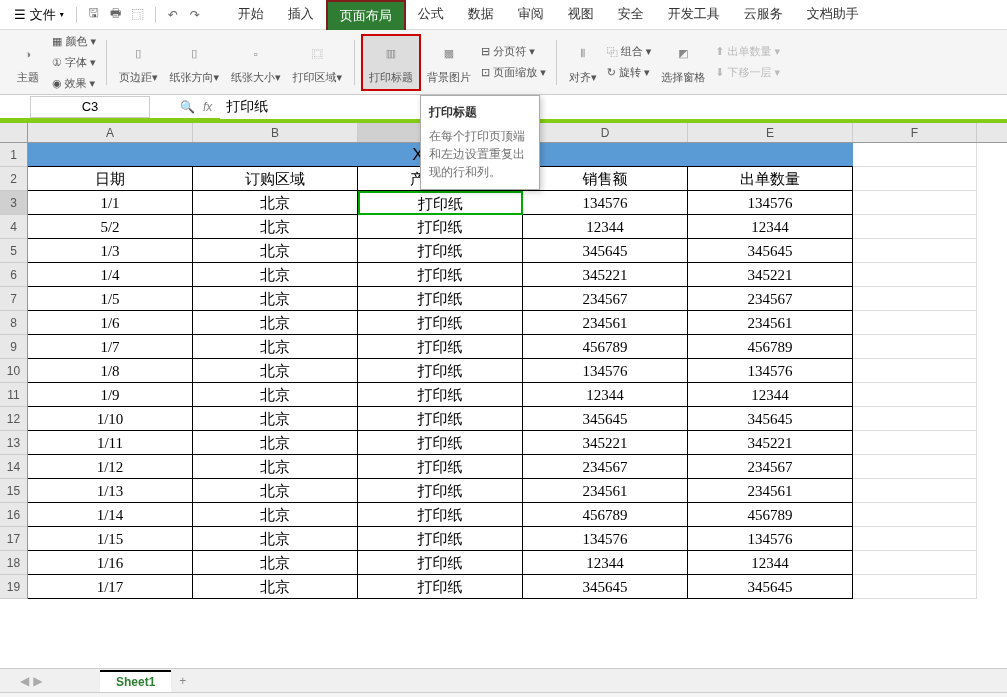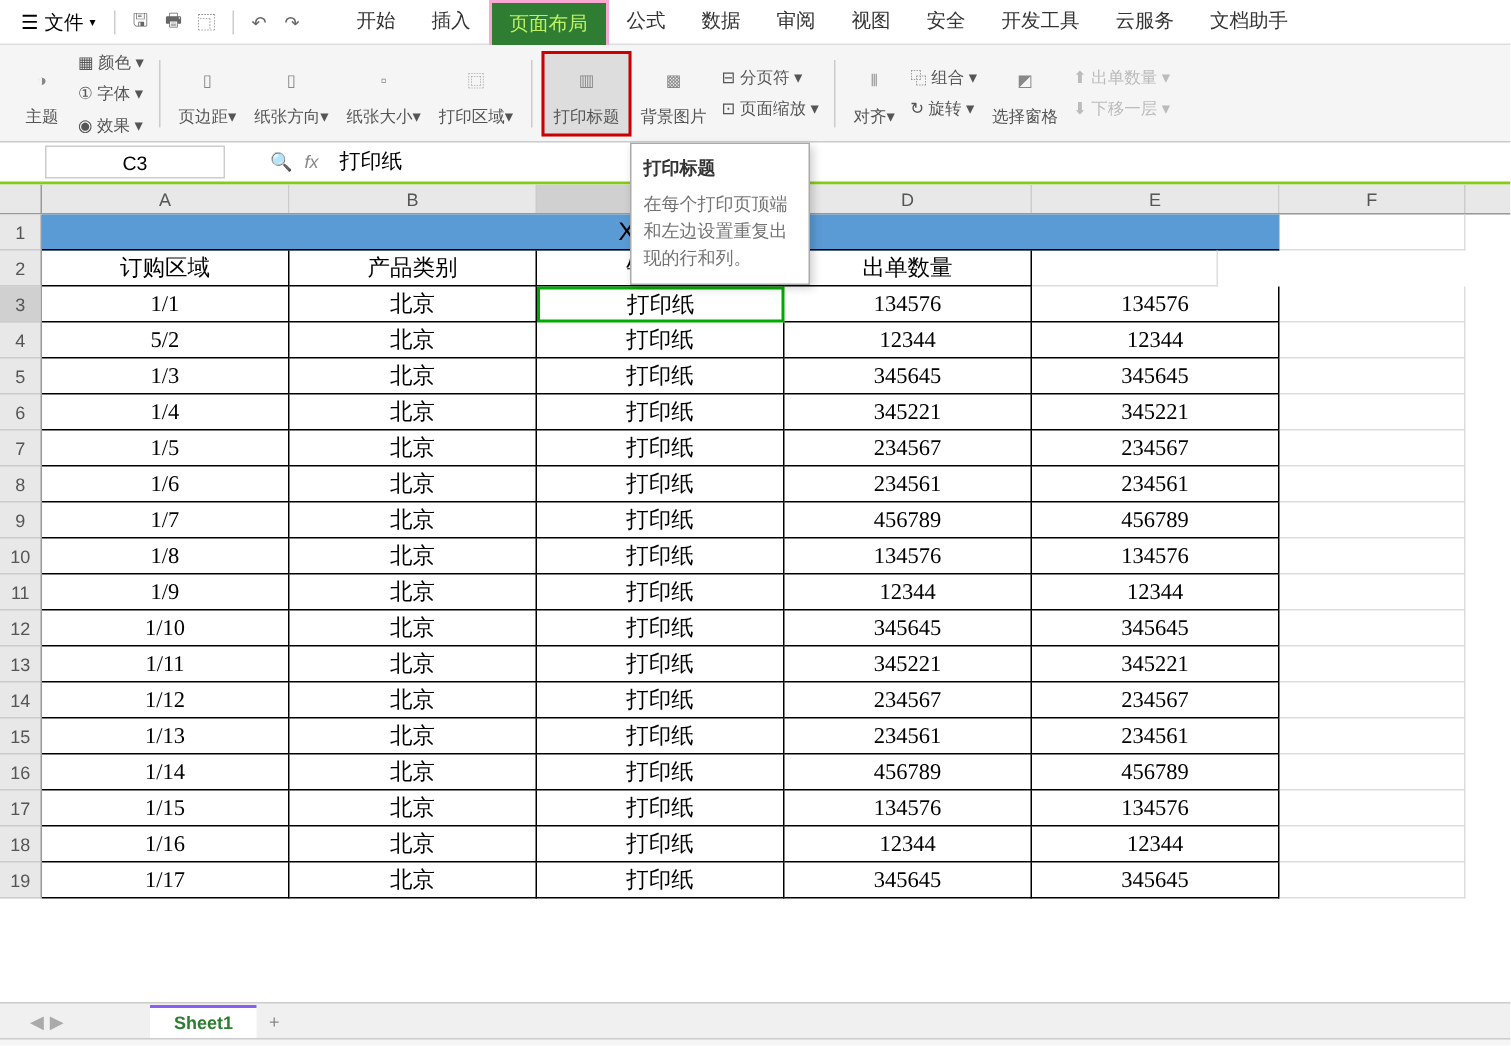--- a/index.html
+++ b/index.html
@@ -5,38 +5,38 @@
     * { margin: 0; padding: 0; box-sizing: border-box; font-family: "Microsoft YaHei", sans-serif; }
     body { background: #fff; font-size: 12px; overflow: hidden; width: 1007px; height: 697px; }
     
     .menubar { height: 30px; background: #fff; display: flex; align-items: center; padding: 0 8px; border-bottom: 1px solid #ddd; }
     .file-btn { display: flex; align-items: center; gap: 4px; padding: 3px 6px; font-size: 13px; cursor: pointer; }
     .file-btn::after { content: '▾'; font-size: 8px; }
     .menubar-sep { width: 1px; height: 16px; background: #ccc; margin: 0 6px; }
     .menubar-icon { width: 16px; height: 16px; display: inline-flex; align-items: center; justify-content: center; margin: 0 3px; cursor: pointer; color: #666; }
     .menu-tabs { display: flex; margin-left: 20px; align-items: flex-start; height: 100%; }
     .menu-tab { padding: 5px 12px; font-size: 13px; cursor: pointer; color: #333; }
-    .menu-tab.active { background: #2e7d32; color: #bef264; border: 2px solid #f9a8d4; }
+    .menu-tab.active { background: #2e7d32; color: #ffffff; border: 2px solid #7f1d1d; }
     
     .ribbon { height: 65px; background: #f5f5f5; border-bottom: 1px solid #ccc; display: flex; align-items: center; padding: 0 8px; position: relative; }
     .ribbon-btn { display: flex; flex-direction: column; align-items: center; justify-content: center; padding: 4px 6px; cursor: pointer; font-size: 11px; color: #555; gap: 2px; }
     .ribbon-btn .icon { width: 20px; height: 20px; display: flex; align-items: center; justify-content: center; color: #888; }
     .ribbon-btn.large .icon { width: 28px; height: 28px; }
     .ribbon-btn .label { white-space: nowrap; }
     .ribbon-btn.highlighted { border: 2px solid #c00; background: #ddd; }
     .ribbon-sep { width: 1px; height: 45px; background: #ccc; margin: 0 6px; }
     .ribbon-row { display: flex; flex-direction: column; gap: 2px; }
     .ribbon-row-item { display: flex; align-items: center; gap: 3px; font-size: 11px; padding: 2px 4px; cursor: pointer; color: #555; }
     .ribbon-row-item.disabled { color: #bbb; }
     
     .tooltip { position: absolute; top: 95px; left: 420px; width: 120px; background: #fff; border: 1px solid #aaa; box-shadow: 2px 2px 6px rgba(0,0,0,0.2); padding: 8px; z-index: 100; font-size: 12px; }
     .tooltip-title { font-weight: bold; margin-bottom: 6px; color: #333; }
     .tooltip-body { color: #737373; line-height: 1.5; }
     
-    .formula-bar { height: 28px; display: flex; align-items: center; border-bottom: 2px solid #84cc16; background: #fff; }
+    .formula-bar { height: 28px; display: flex; align-items: center; border-bottom: 5px solid #84cc16; background: #fff; }
     .name-box { width: 120px; height: 22px; border: 1px solid #ccc; margin: 0 30px; text-align: center; font-size: 13px; display: flex; align-items: center; justify-content: center; }
     .formula-icons { display: flex; gap: 8px; margin-right: 8px; color: #888; }
     .formula-input { flex: 1; height: 24px; border: none; padding: 0 6px; font-size: 14px; }
     
     .grid-container { position: relative; height: 545px; overflow: hidden; }
     .col-headers { display: flex; height: 20px; background: #e8e8e8; border-bottom: 1px solid #999; }
     .row-header-corner { width: 28px; border-right: 1px solid #999; background: #e8e8e8; }
     .col-header { border-right: 1px solid #ccc; text-align: center; font-size: 12px; line-height: 20px; color: #555; background: #e8e8e8; }
     .col-A { width: 165px; } .col-B { width: 165px; } .col-C { width: 165px; }
     .col-D { width: 165px; } .col-E { width: 165px; } .col-F { width: 124px; }
@@ -50,21 +50,21 @@
     .cells { flex: 1; }
     .data-row { display: flex; height: 24px; }
     .cell { border-right: 1px solid #000; border-bottom: 1px solid #000; text-align: center; line-height: 24px; font-size: 15px; font-family: "SimSun", serif; }
     .cell.col-F { border-right: 1px solid #ddd; border-bottom: 1px solid #ddd; }
     .title-row { background: #5b9bd5; color: #000; font-size: 17px; text-align: center; line-height: 24px; border-bottom: 1px solid #000; width: 825px; }
     .header-cell { font-size: 15px; }
     .selected-cell { border: 2px solid #0a0; outline: none; line-height: 22px; }
     
     .sheet-tabs { height: 24px; background: #f0f0f0; border-top: 1px solid #ccc; display: flex; align-items: center; padding-left: 100px; }
     .sheet-nav { display: flex; gap: 4px; position: absolute; left: 20px; }
-    .sheet-tab { padding: 3px 16px; background: #fff; border-top: 2px solid #8b5cf6; font-size: 12px; color: #2e7d32; font-weight: bold; }
+    .sheet-tab { padding: 3px 16px; background: #fff; border-top: 2px solid #000000; font-size: 12px; color: #2e7d32; font-weight: bold; }
     .sheet-add { padding: 3px 8px; color: #888; cursor: pointer; }
     
     .statusbar { height: 22px; background: #f5f5f5; border-top: 1px solid #ccc; }
   </style>
 </head>
 <body>
 
 <div class="menubar">
   <div class="file-btn">
     <span>☰</span>
@@ -234,20 +234,21 @@
         <div class="row-header">17</div>
         <div class="row-header">18</div>
         <div class="row-header">19</div>
       </div>
     <div class="cells" id="cells">
         <div class="data-row">
           <div class="title-row">XX公司</div>
           <div class="cell col-F"></div>
         </div>
         <div class="data-row">
+          <div class="cell header-cell col-A">日期</div>
           <div class="cell header-cell col-B">订购区域</div>
           <div class="cell header-cell col-C">产品类别</div>
           <div class="cell header-cell col-E">销售额</div>
           <div class="cell header-cell col-D">出单数量</div>
           <div class="cell col-F"></div>
         </div>
         <div class="data-row">
           <div class="cell col-A">1/1</div>
           <div class="cell col-B">北京</div>
           <div class="cell col-C selected-cell">打印纸</div>

